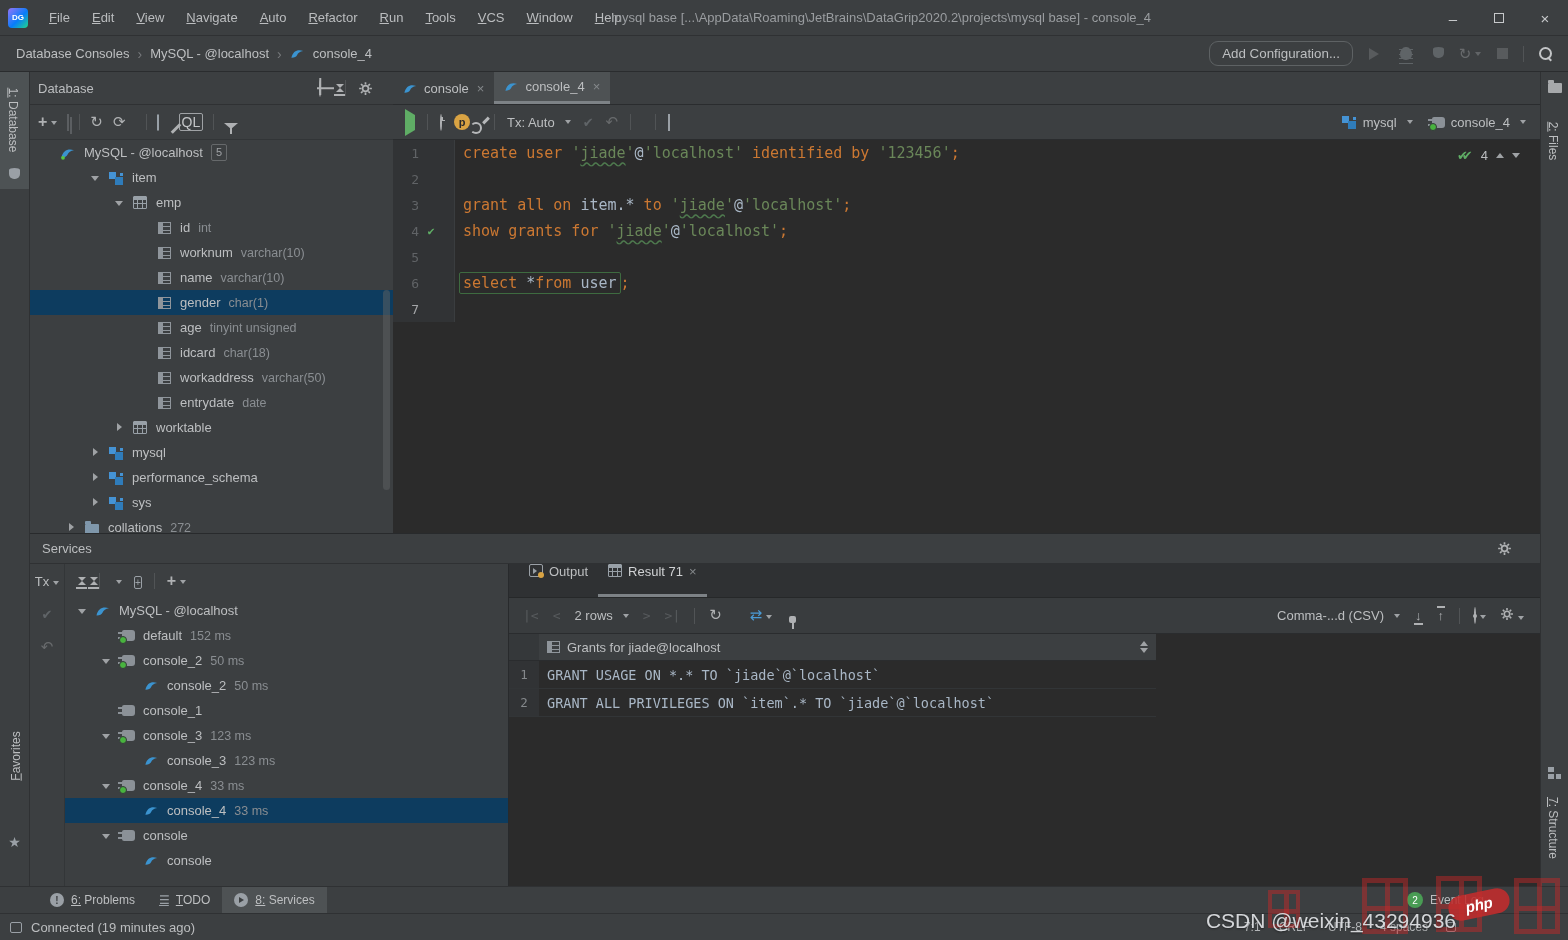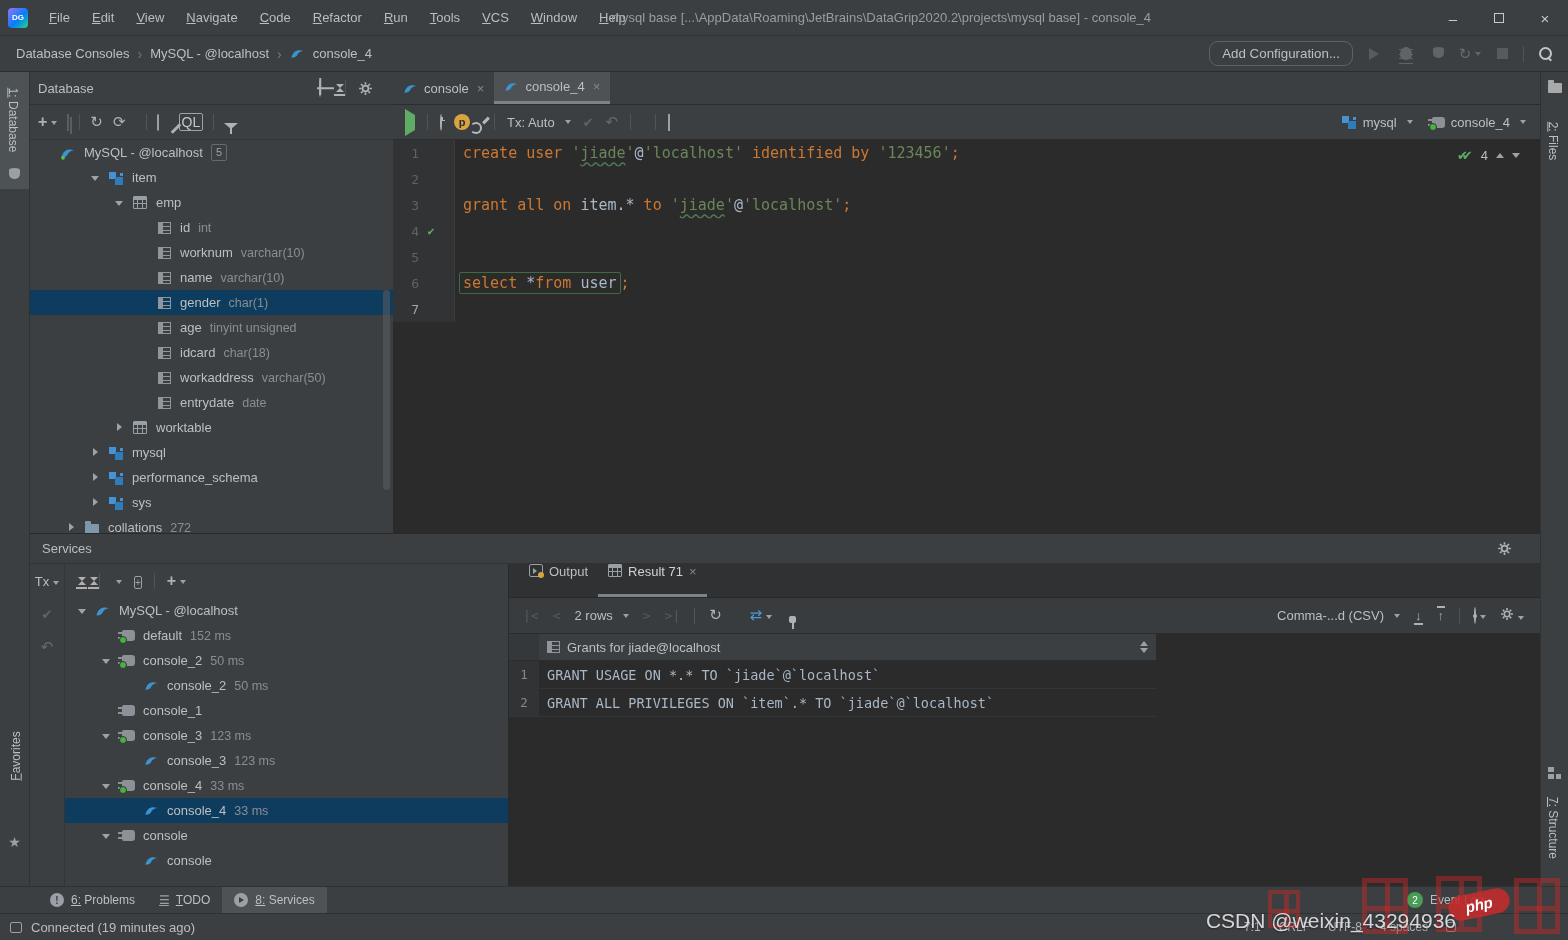--- a/index.html
+++ b/index.html
@@ -212,21 +212,21 @@
 </head>
 <body>
 
 <div class="titlebar">
   <div class="app-logo">DG</div>
   <nav class="menus">
     <span class="mn">File</span>
     <span class="mn">Edit</span>
     <span class="mn">View</span>
     <span class="mn">Navigate</span>
-    <span class="mn">Code</span>
+    <span class="mn">Auto</span>
     <span class="mn">Refactor</span>
     <span class="mn">Run</span>
     <span class="mn">Tools</span>
     <span class="mn">VCS</span>
     <span class="mn">Window</span>
     <span class="mn">Help</span>
   </nav>
   <div class="win-title">mysql base [...\AppData\Roaming\JetBrains\DataGrip2020.2\projects\mysql base] - console_4</div>
   <div class="win-controls">
     <div class="wc">–</div>
@@ -513,20 +513,21 @@
           <span class="lnum">3</span>
           <span class="gcheck"></span>
         </div>
       <div class="ctext"><span class="kw">grant all on </span><span class="pl">item</span><span class="pl">.*</span><span class="kw"> to </span><span class="str">'</span><span class="typo">jiade</span><span class="str">'</span><span class="pl">@</span><span class="str">'localhost'</span><span class="kw">;</span></div>
     </div>
     <div class="cline">
       <div class="gut">
           <span class="lnum">4</span>
           <span class="gcheck">✔</span>
         </div>
+      <div class="ctext"><span class="kw">show grants for </span><span class="str">'</span><span class="typo">jiade</span><span class="str">'</span><span class="pl">@</span><span class="str">'localhost'</span><span class="kw">;</span></div>
     </div>
     <div class="cline">
       <div class="gut">
           <span class="lnum">5</span>
           <span class="gcheck"></span>
         </div>
       <div class="ctext"></div>
     </div>
     <div class="cline">
       <div class="gut">

